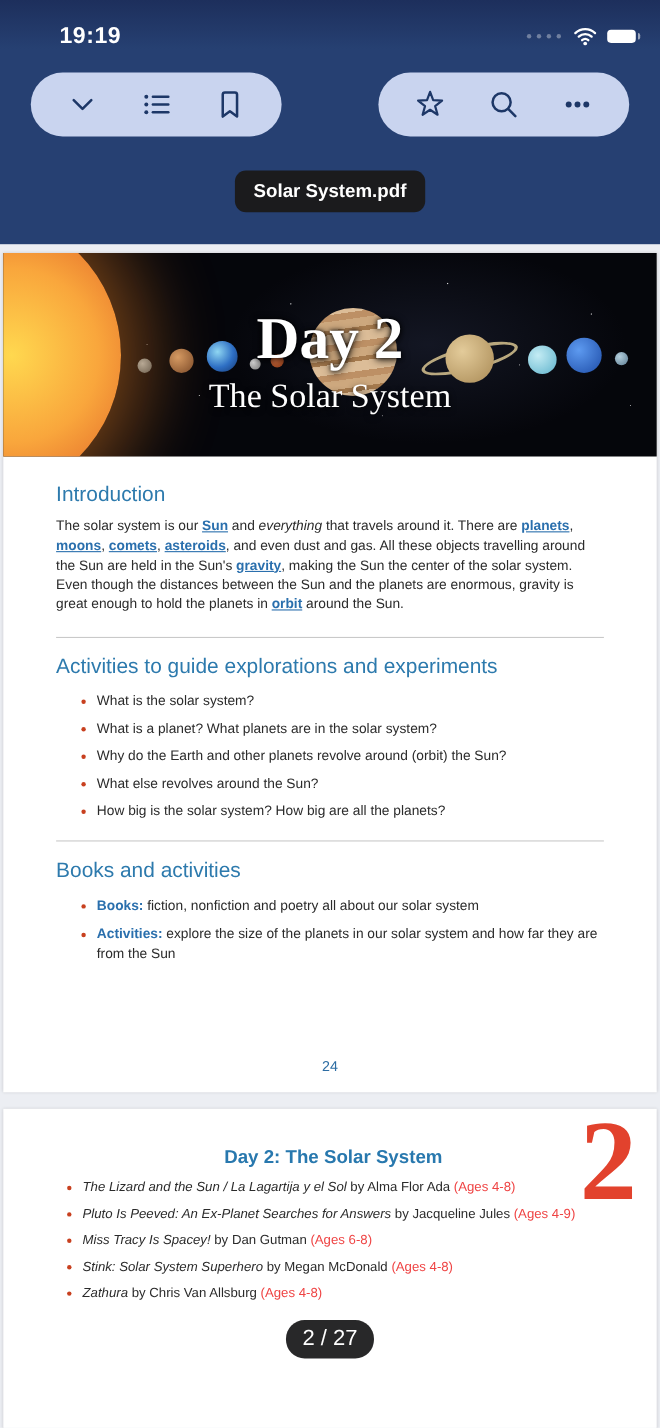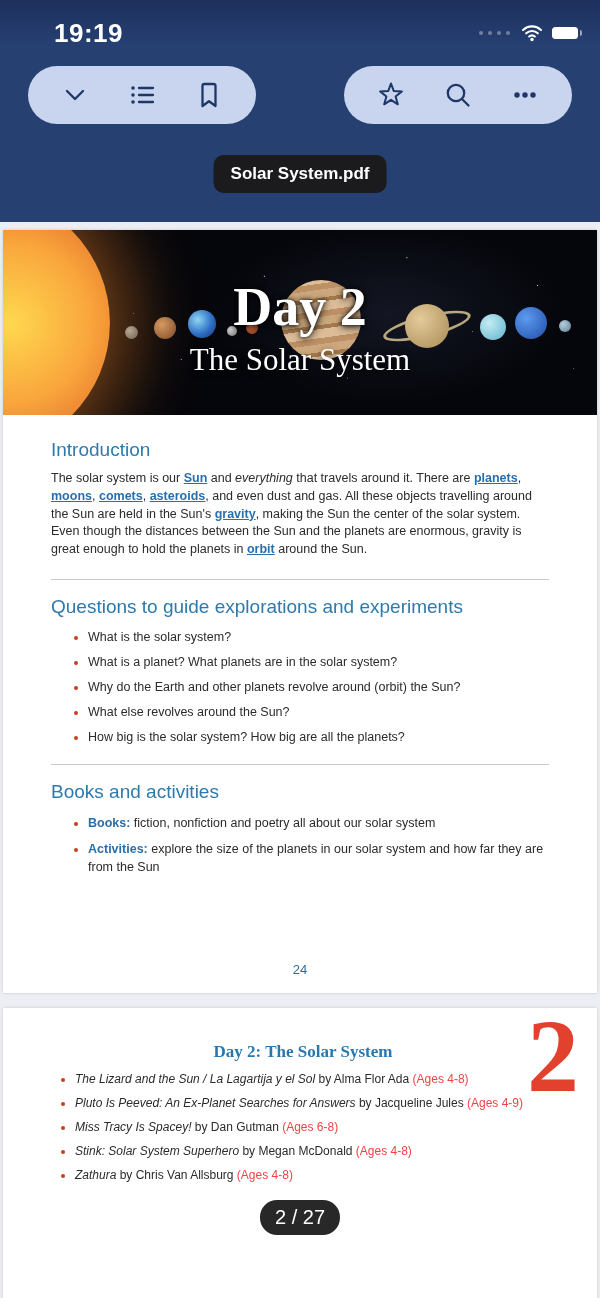--- a/index.html
+++ b/index.html
@@ -12,21 +12,21 @@
 
   
   .phone-header {
     position:absolute; top:0; left:0; width:600px; height:222px;
     background:linear-gradient(#1d2f5c, #264072 20%, #264072);
   }
   .status-bar {
     height:52px; display:flex; align-items:center; justify-content:space-between;
     padding:14px 22px 0 54px; color:#fff;
   }
-  .sb-time { font-size:26px; font-weight:700; letter-spacing:.5px; }
+  .sb-time { font-size:21px; font-weight:700; letter-spacing:.5px; }
   .sb-icons { display:flex; align-items:center; gap:8px; }
   .cell-dots { display:flex; gap:5px; margin-right:2px; }
   .cell-dots i { width:4px; height:4px; border-radius:50%; background:rgba(255,255,255,.35); }
   .battery { position:relative; width:26px; height:12px; background:#fff; border-radius:3.5px; }
   .battery .nub { position:absolute; right:-4px; top:3px; width:2.5px; height:6px; background:rgba(255,255,255,.55); border-radius:0 2px 2px 0; }
 
   .toolbar { display:flex; justify-content:space-between; padding:14px 28px 0 28px; }
   .pill {
     width:228px; height:58px; background:#c9d4ef; border-radius:30px;
     display:flex; align-items:center; justify-content:space-around; padding:0 14px;
@@ -101,21 +101,21 @@
   .content1 hr, .divider { border:none; border-top:1px solid #c9c9c9; margin:20px 0 16px 0; }
   ul.qlist { margin-top:12px; padding-left:37px; list-style:disc; }
   ul.qlist li { font-size:12.5px; color:#2b2b2b; margin-bottom:11px; }
   ul.qlist li::marker, ul.blist li::marker, ul.flist li::marker { color:#c8401f; }
   ul.blist { margin-top:12px; padding-left:37px; list-style:disc; }
   ul.blist li { font-size:12.5px; color:#2b2b2b; margin-bottom:9px; line-height:1.4; }
   .pagenum { position:absolute; bottom:16px; left:0; right:0; text-align:center; color:#2d6da3; font-size:13px; }
 
   
   .content2 { position:relative; padding:34px 48px 0 54px; height:100%; }
-  .p2header { text-align:center; font-family:Liberation Serif, serif; font-weight:700; font-size:17px; color:#2878ae; }
+  .p2header { text-align:center; font-family:Liberation Sans, sans-serif; font-weight:700; font-size:17px; color:#2878ae; }
   .bignum { position:absolute; top:-4px; right:18px; font-family:"Liberation Serif", serif; font-weight:700;
             font-size:104px; line-height:1; color:#e2422d; }
   .cb-row { display:flex; align-items:center; justify-content:center; gap:15px; margin-top:16px; margin-right:40px; }
   .book-badge { width:54px; height:48px; background:#f39c1f; border-radius:11px; display:flex; align-items:center; justify-content:center; }
   .cb-title { font-family:"Liberation Serif", serif; font-size:30px; color:#2d6da3; }
   .h-fiction { margin-top:26px; }
   ul.flist { margin-top:10px; padding-left:18px; list-style:disc; }
   ul.flist li { font-size:12px; color:#2b2b2b; margin-bottom:8.5px; line-height:1.3; }
 
   
@@ -215,21 +215,21 @@
     <div class="banner-text">
       <div class="banner-title">Day 2</div>
       <div class="banner-subtitle">The Solar System</div>
     </div>
   </div>
 
   <div class="content1">
     <h2 class="h-blue">Introduction</h2>
     <p><span class="seg-plain">The solar system is our </span><span class="seg-link">Sun</span><span class="seg-plain"> and </span><span class="seg-italic">everything</span><span class="seg-plain"> that travels around it. There are </span><span class="seg-link">planets</span><span class="seg-plain">, </span><span class="seg-link">moons</span><span class="seg-plain">, </span><span class="seg-link">comets</span><span class="seg-plain">, </span><span class="seg-link">asteroids</span><span class="seg-plain">, and even dust and gas. All these objects travelling around the Sun are held in the Sun's </span><span class="seg-link">gravity</span><span class="seg-plain">, making the Sun the center of the solar system. Even though the distances between the Sun and the planets are enormous, gravity is great enough to hold the planets in </span><span class="seg-link">orbit</span><span class="seg-plain"> around the Sun.</span></p>
     <hr class="divider">
-    <h2 class="h-blue">Questions to guide explorations and experiments</h2>
+    <h2 class="h-blue">Activities to guide explorations and experiments</h2>
     <ul class="qlist">
       <li>What is the solar system?</li>
       <li>What is a planet? What planets are in the solar system?</li>
       <li>Why do the Earth and other planets revolve around (orbit) the Sun?</li>
       <li>What else revolves around the Sun?</li>
       <li>How big is the solar system? How big are all the planets?</li>
     </ul>
     <hr class="divider">
     <h2 class="h-blue">Books and activities</h2>
     <ul class="blist">

